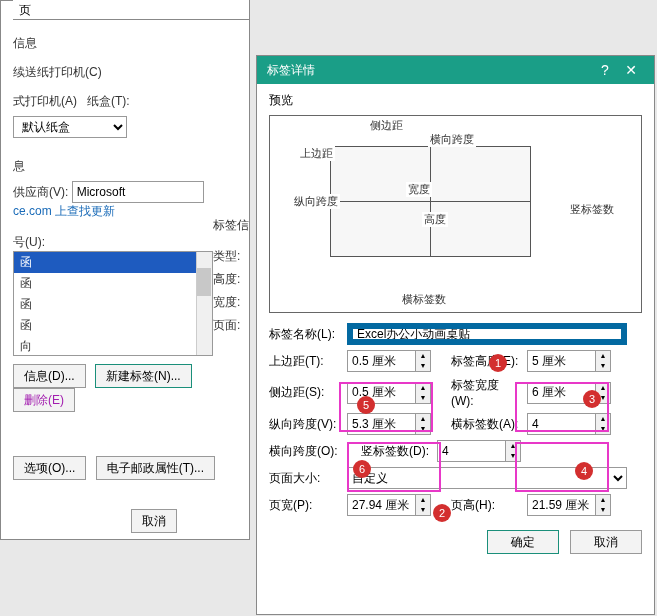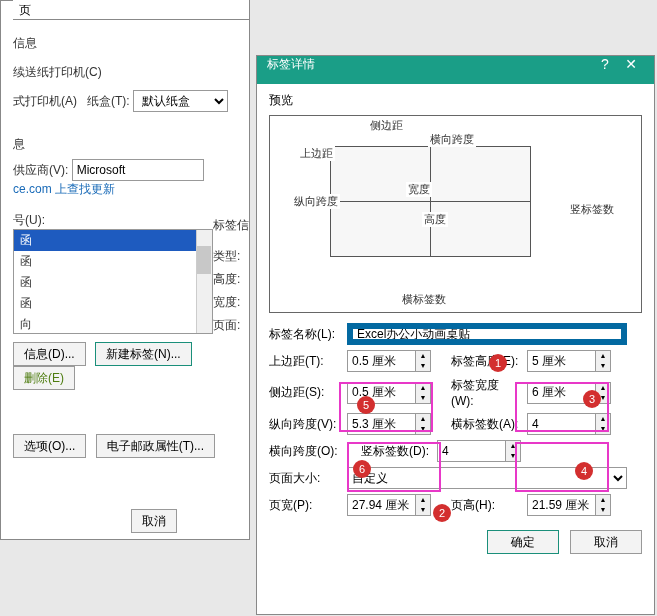--- a/index.html
+++ b/index.html
@@ -3,35 +3,35 @@
 <meta charset="utf-8">
 <style>
 *{box-sizing:border-box;font-family:"Microsoft YaHei","Segoe UI",sans-serif;font-size:12px}
 body{margin:0;width:657px;height:616px;background:#e8e8e8;position:relative;overflow:hidden}
 .win{position:absolute;background:#fff;border:1px solid #888}
 .win1{left:0;top:0;width:250px;height:540px}
 .win1-body{padding:8px 12px;color:#333}
 .win1 .lbl{display:inline-block;margin:6px 0}
 .win1 .link{color:#1a6bb8;cursor:pointer}
 .win1 select,.win1 input[type=text]{border:1px solid #999;height:22px;padding:0 4px;background:#fff}
-.win1 .combo{width:95px}
+.win1 .combo{width:114px}
 .win1 .txt{width:132px}
 .win1 .listbox{width:200px;height:105px;border:1px solid #999;overflow:auto;background:#fff;position:relative}
 .win1 .listbox .item{padding:2px 6px}
 .win1 .listbox .sel{background:#1e5bbf;color:#fff}
 .win1 .listbox .scrollbar{position:absolute;right:0;top:0;width:16px;height:100%;background:#f0f0f0;border-left:1px solid #ccc}
 .win1 .listbox .thumb{position:absolute;right:1px;top:16px;width:14px;height:28px;background:#c8c8c8}
 .btn{border:1px solid #999;background:#f3f3f3;height:24px;padding:0 10px;cursor:pointer}
 .btn.primary{border:1px solid #1a8f7a}
-.btn.dis{color:#4d7c0f}
+.btn.dis{color:#a21caf}
 .row-btns{margin:8px 0}
 .row-btns .btn{margin-right:6px}
 .cancel-btn{position:absolute;left:130px;top:508px}
 .win2{left:256px;top:55px;width:399px;height:560px}
-.titlebar{height:28px;background:#1a9e87;color:#fff;display:flex;padding:0 10px}
+.titlebar{height:28px;background:#1a9e87;color:#fff;display:flex;align-items:center;padding:0 10px}
 .titlebar .title{flex:1}
 .titlebar .icn{width:26px;text-align:center;cursor:pointer;font-size:14px}
 .win2-body{padding:6px 12px}
 .preview-lbl{margin:2px 0 6px}
 .preview-box{border:1px solid #666;height:198px;position:relative;background:#fff;padding:10px}
 .preview-inner{position:absolute;left:60px;top:30px;width:280px;height:150px}
 .tbl{border-collapse:collapse}
 .tbl td{border:1.5px solid #555;width:100px;height:55px;background:#f7f7f7}
 .ptxt{position:absolute;font-size:11px;color:#333;background:#fff;padding:0 2px}
 .form{margin-top:10px}

